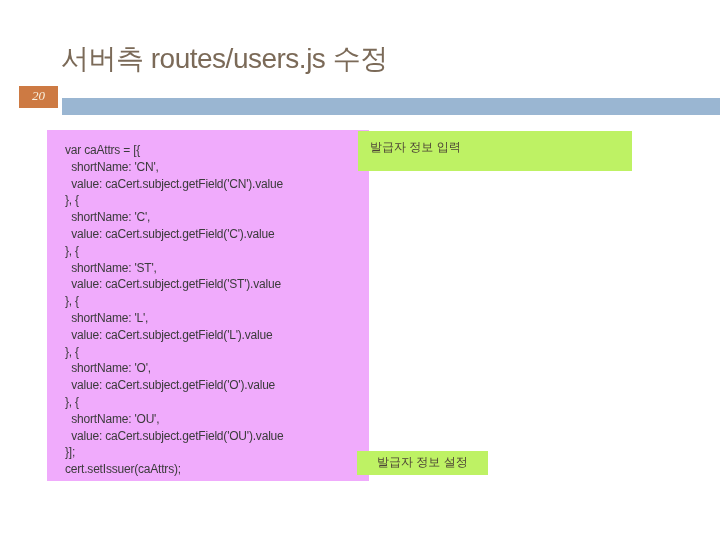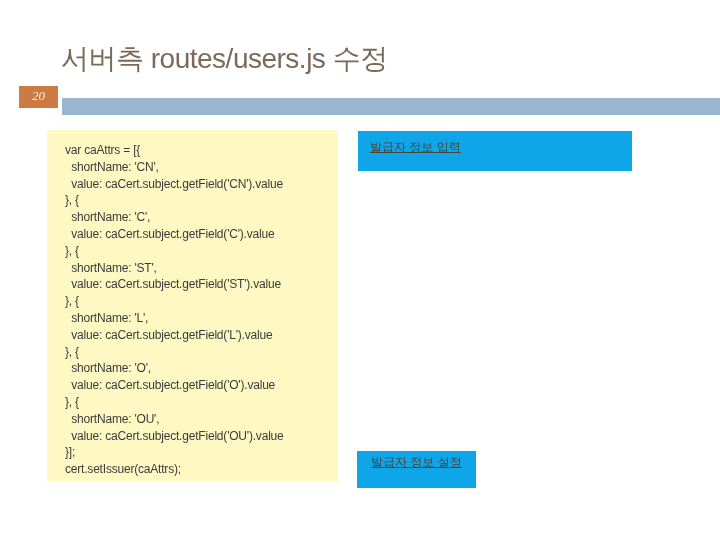--- a/index.html
+++ b/index.html
@@ -54,55 +54,54 @@
     top: 8px;
     width: 13px;
     height: 13px;
     background: #d0793f;
   }
 
   .code-block {
     position: absolute;
     left: 31px;
     top: 114px;
-    width: 291px;
+    width: 322px;
     height: 351px;
-    background: #fef9c3;
+    background: #f0abfc;
     padding: 8px 6px 6px 14px;
   }
   .code-block pre {
     font-family: "Liberation Sans", sans-serif;
     font-size: 12px;
     line-height: 16.8px;
     color: #3b3b3b;
     white-space: pre;
     letter-spacing: -0.2px;
   }
 
   .callout {
     position: absolute;
-    background: #0ea5e9;
+    background: #bef264;
     color: #4d4336;
     font-size: 12px;
     line-height: 16px;
     padding: 4px 8px;
-    text-decoration: underline;
   }
   .callout-issuer-input {
     left: 342px;
     top: 115px;
     width: 274px;
     height: 40px;
   }
   .callout-issuer-input .line { white-space: nowrap; }
   .callout-issuer-set {
     left: 341px;
     top: 435px;
-    height: 37px;
-    padding: 3px 14px;
+    height: 24px;
+    padding: 3px 20px;
     white-space: nowrap;
   }
 </style>
 </head>
 <body>
 
 <div class="slide">
 
   <h1 class="page-title">서버측 routes/users.js 수정</h1>
 

